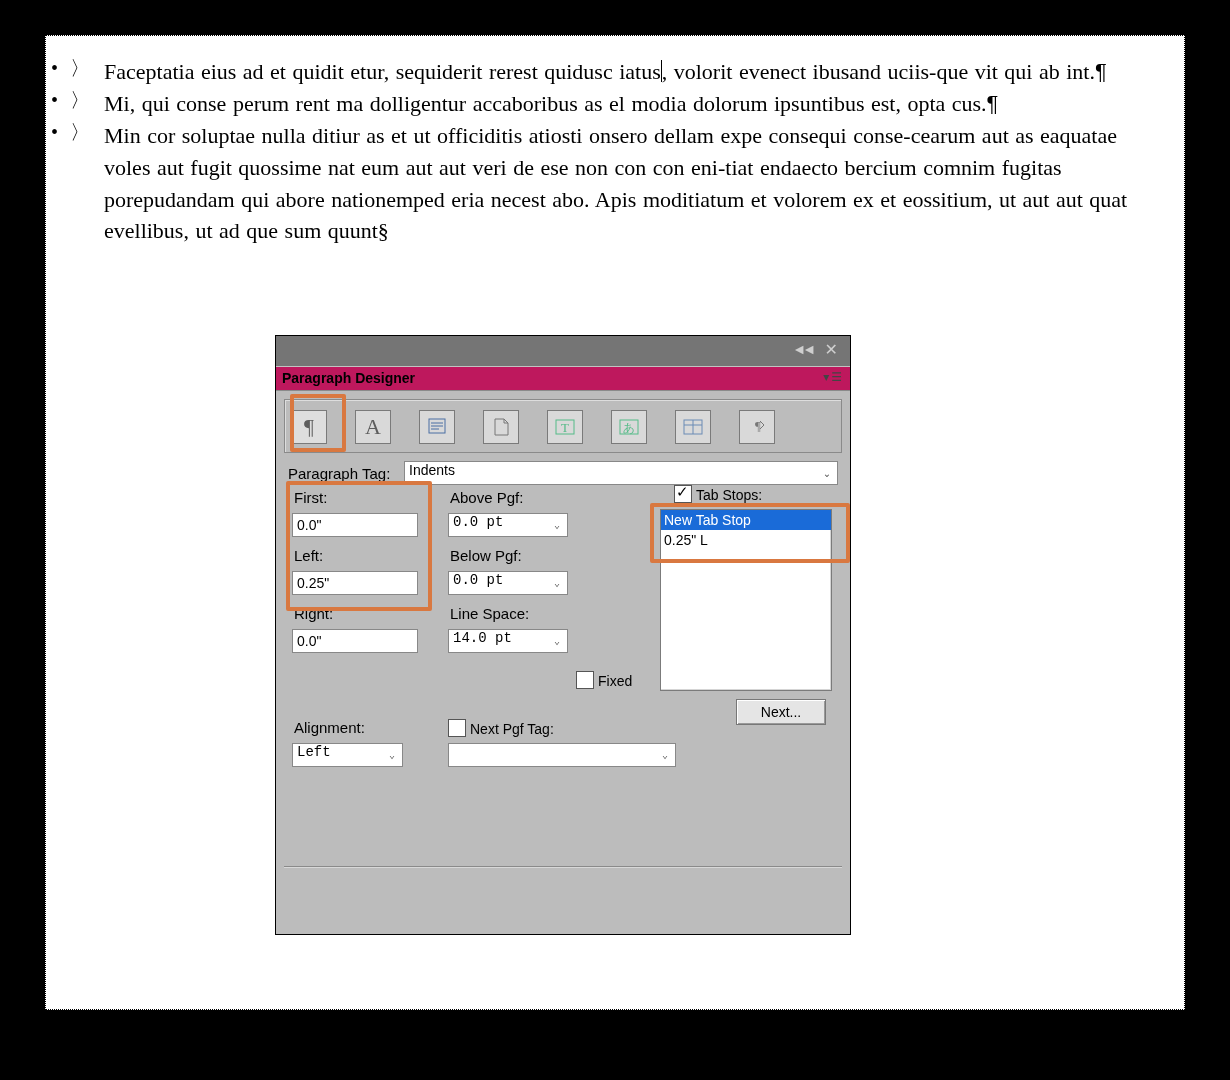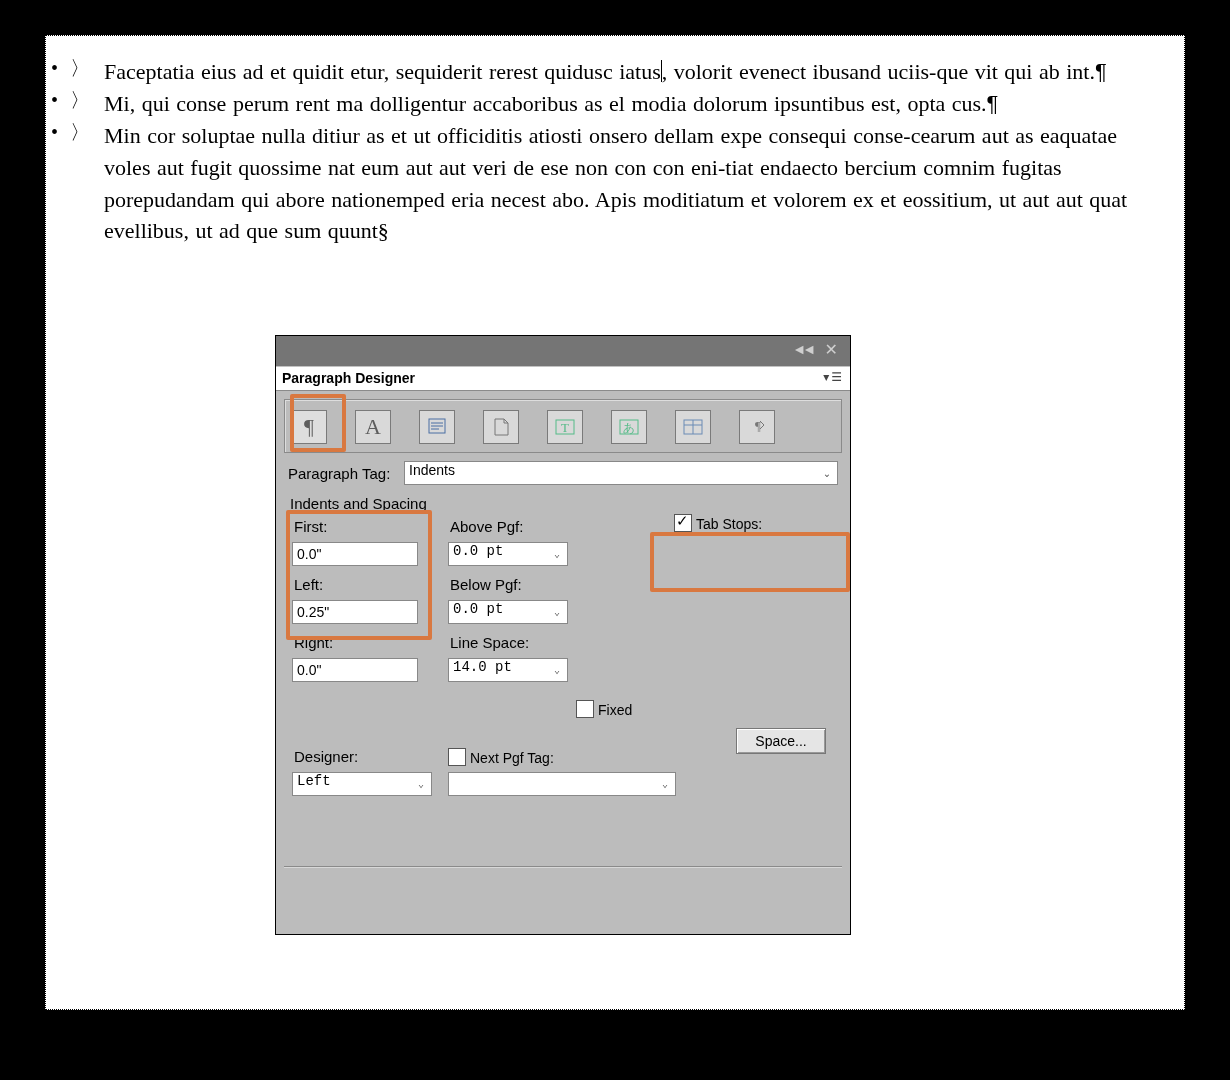--- a/index.html
+++ b/index.html
@@ -36,21 +36,21 @@
   .dialog .header {
     height:30px; background:#757575; position:relative;
   }
   .dialog .header .hdr-btn {
     position:absolute; top:6px; color:#cfcfcf; font-size:14px; line-height:1;
   }
   .dialog .header .collapse-btn { right:38px; letter-spacing:-4px; }
   .dialog .header .close-btn    { right:12px; font-size:16px; }
 
   .dialog .titlebar {
-    height:24px; background:#ffffff; position:relative; border-bottom:1px solid #8a8a8a;
+    height:24px; background:#be185d; position:relative; border-bottom:1px solid #8a8a8a;
     box-shadow: inset 0 1px 0 #c2c2c2;
   }
   .dialog .titlebar .title-text { position:absolute; left:6px; top:4px; font-size:14px; font-weight:bold; color:#000; }
   .dialog .titlebar .panel-menu { position:absolute; right:6px; top:2px; font-size:14px; color:#444; }
   .dialog .titlebar .panel-menu::before { content:"\25BE\2630"; letter-spacing:2px; font-size:12px; }
 
   .tabstrip {
     margin:8px 8px 4px 8px; padding:8px 6px 6px 6px;
     border:1px solid #8a8a8a; box-shadow: inset 1px 1px 0 #ddd;
     display:flex; gap:28px; align-items:center; height:38px;
@@ -218,21 +218,20 @@
 
     <div class="content">
       <div class="row" style="margin-top:8px;">
         <div class="lbl" style="width:116px;">Paragraph Tag:</div>
         <div class="combo" style="flex:1;">
           <span>Indents</span>
           <div class="combo-arrow">⌄</div>
         </div>
       </div>
 
-      <div class="section-title">Indents and Spacing</div>
 
       <div class="ctrl-box">
 
         <div class="field-lbl" style="left:6px;  top:0;">First:</div>
         <input class="input input-abs" style="left: 4px; top: 24px; width: 126px;" value="0.0&quot;">
         <div class="field-lbl" style="left:6px;  top:58px;">Left:</div>
         <input class="input input-abs" style="left: 4px; top: 82px; width: 126px;" value="0.25&quot;">
         <div class="field-lbl" style="left:6px;  top:116px;">Right:</div>
         <input class="input input-abs" style="left: 4px; top: 140px; width: 126px;" value="0.0&quot;">
 
@@ -250,31 +249,35 @@
         <div class="combo-abs" style="left:160px; top:140px; width:120px;">
           <div class="combo"><span>14.0 pt</span><div class="combo-arrow">⌄</div></div>
         </div>
         <div style="position:absolute; left:288px; top:142px;margin-top:40px;">
           <span class="checkbox-box"></span><span>Fixed</span>
         </div>
 
         <div style="position:absolute; left:370px; top:-4px;margin-left:16px;">
           <span class="checkbox-box checked"></span><span>Tab Stops:</span>
         </div>
+        <div class="tab-stops-list" style="left:372px; top:20px;">
+          <div class="list-item selected">New Tab Stop</div>
+          <div class="list-item">0.25"  L</div>
+        </div>
 
         <div class="highlight-box" style="left:362px; top:14px; width:192px; height:52px;"></div>
 
         <div class="btn" style="position:absolute; left:448px; top:210px; width:90px;">
-            <span>Space...</span>
+            <span>Next...</span>
           </div>
       </div>
 
       <div style="position:relative; height:70px;">
-        <div class="field-lbl" style="left:6px; top:0;">Designer:</div>
-        <div class="combo-abs" style="left:4px; top:24px; width:140px;border-radius:9px;">
+        <div class="field-lbl" style="left:6px; top:0;">Alignment:</div>
+        <div class="combo-abs" style="left:4px; top:24px; width:111px;border-radius:9px;">
           <div class="combo"><span>Left</span><div class="combo-arrow">⌄</div></div>
         </div>
         <div style="position:absolute; left:160px; top:0;">
           <span class="checkbox-box"></span><span>Next Pgf Tag:</span>
         </div>
         <div class="combo-abs" style="left:160px; top:24px; width:228px;">
           <div class="combo"><span></span><div class="combo-arrow">⌄</div></div>
         </div>
       </div>
     </div>

